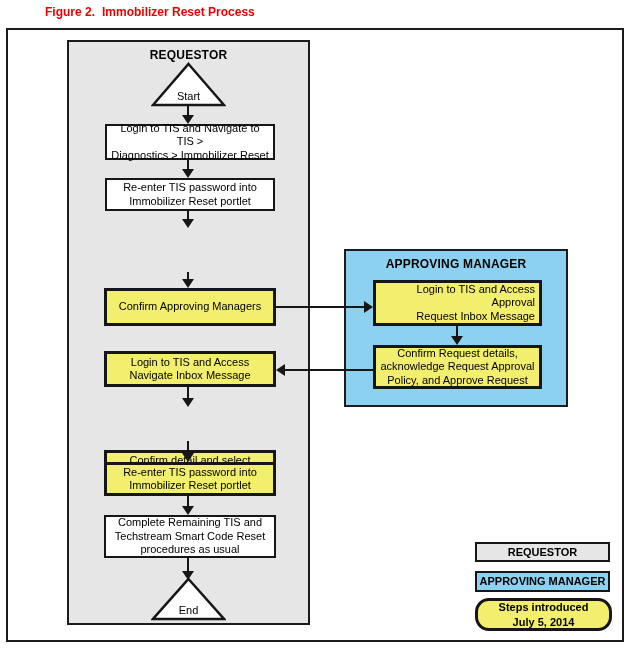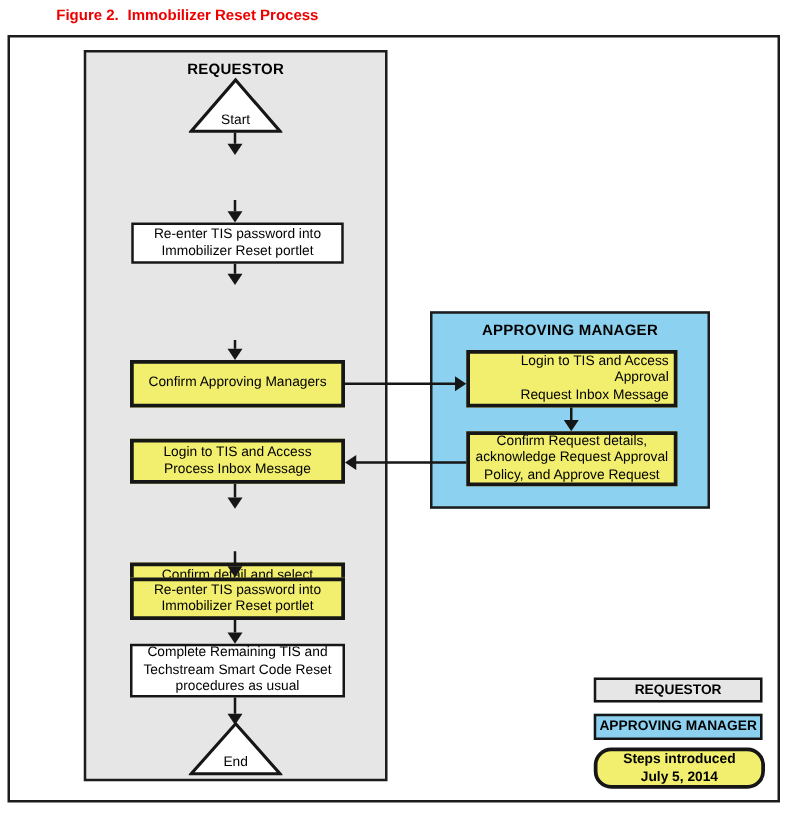--- a/index.html
+++ b/index.html
@@ -65,25 +65,27 @@
     <div class="lane-title">APPROVING MANAGER</div>
   </div>
 
   <div class="tri" style="left:151px;top:62px;width:75px;height:45px;">
     <svg width="75" height="45" viewBox="0 0 75 45">
       <polygon points="37.5,2 73,43 2,43" fill="#ffffff" stroke="#161616" stroke-width="2.5"></polygon>
     </svg>
     <span class="tri-label">Start</span>
   </div>
 
+  <div class="box" style="left:105px;top:124px;width:170px;height:36px;">Login to TIS and Navigate to TIS &gt;
+Diagnostics &gt; Immobilizer Reset</div>
   <div class="box" style="left:105px;top:178px;width:170px;height:33px;">Re-enter TIS password into
 Immobilizer Reset portlet</div>
   <div class="box box-h" style="left:104px;top:288px;width:172px;height:38px;">Confirm Approving Managers</div>
   <div class="box box-h" style="left:104px;top:351px;width:172px;height:36px;">Login to TIS and Access
-Process Inbox Message</div>
+Navigate Inbox Message</div>
   <div class="box box-h" style="left:104px;top:407px;width:172px;height:34px;margin-top:43px;">Confirm detail and select
 "Immobilizer Reset" link</div>
   <div class="box box-h" style="left:104px;top:462px;width:172px;height:34px;">Re-enter TIS password into
 Immobilizer Reset portlet</div>
   <div class="box" style="left:104px;top:515px;width:172px;height:43px;">Complete Remaining TIS and
 Techstream Smart Code Reset
 procedures as usual</div>
 
   <div class="tri" style="left:151px;top:577px;width:75px;height:44px;">
     <svg width="75" height="44" viewBox="0 0 75 44">

